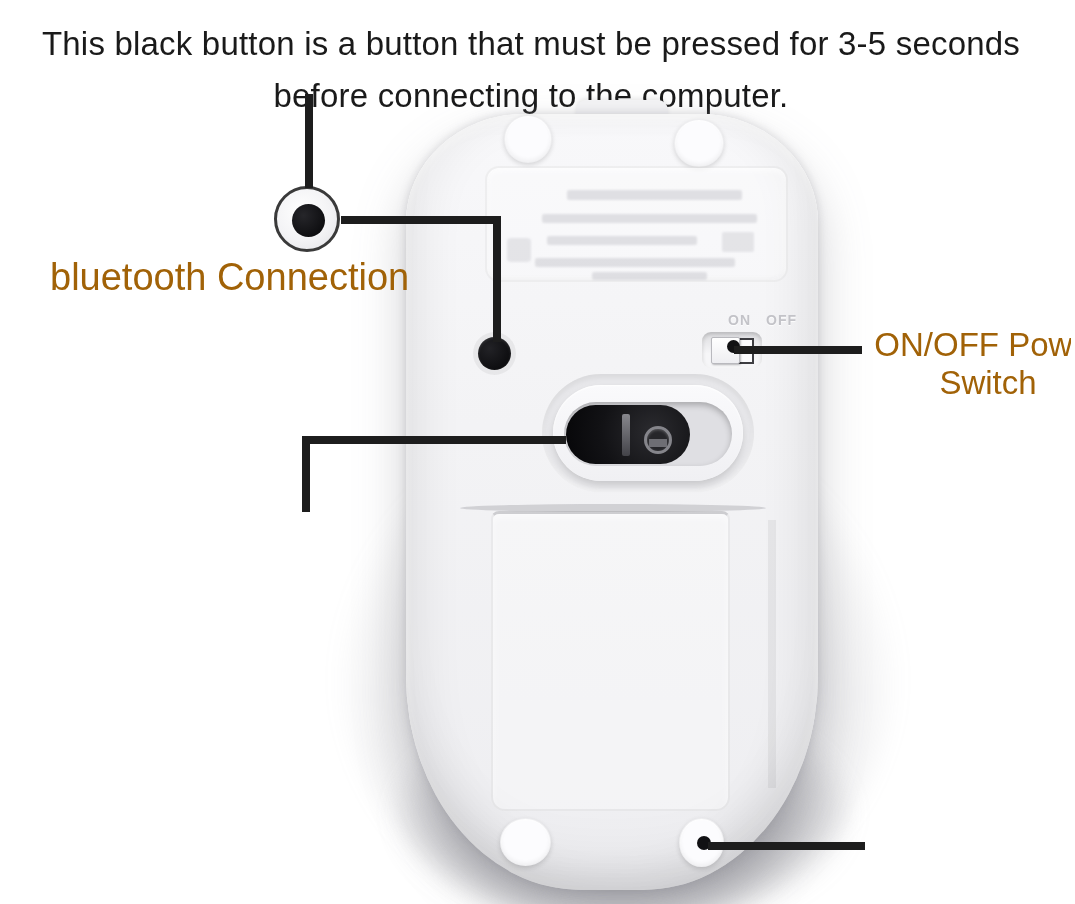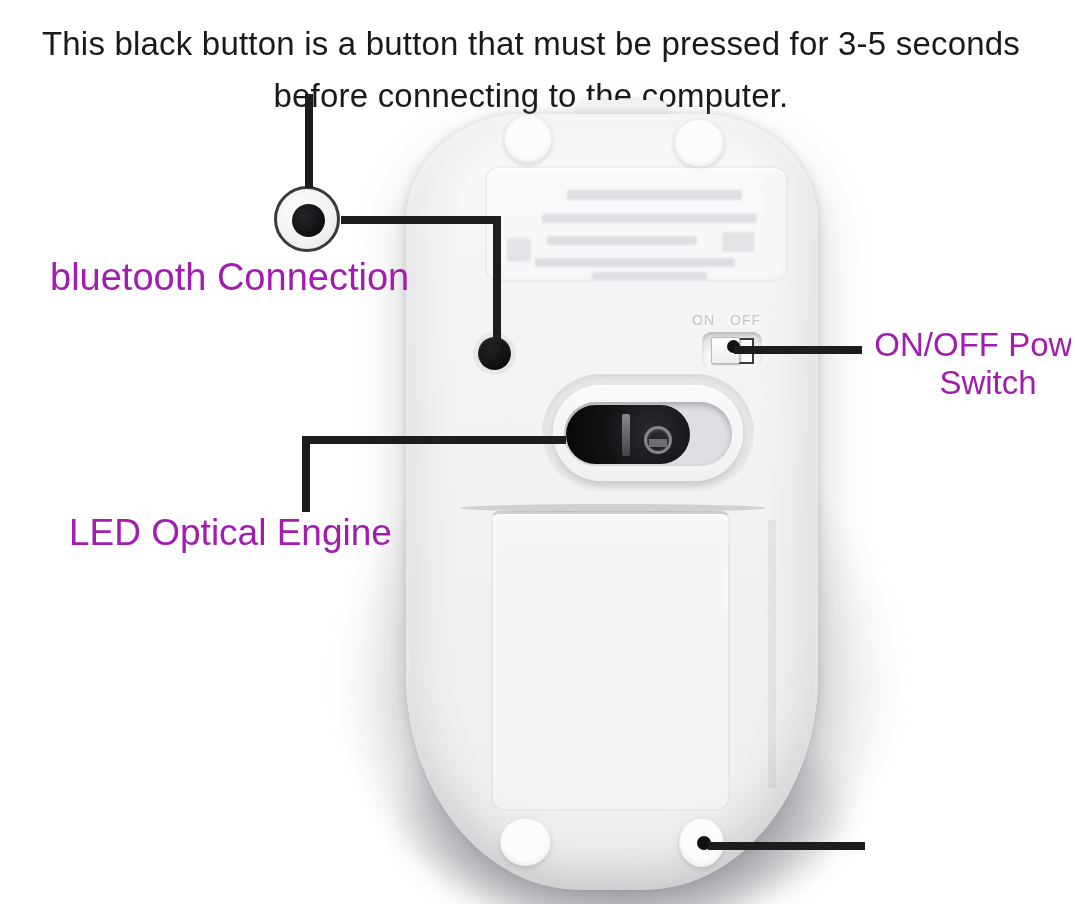--- a/index.html
+++ b/index.html
@@ -10,21 +10,21 @@
   }
   .abs { position:absolute; }
 
   
   .caption {
     left:8px; top:6px; width:1030px;
     font-size:33px; line-height:52px; color:#1a1a1a; letter-spacing:.2px;
   }
 
   
-  .callout-label { color:#a21caf; }
+  .callout-label { color:#a16207; }
   .label-bluetooth { left:38px;  top:244px; font-size:38px; }
   .label-power     { left:855px; top:314px; width:250px; font-size:33px; line-height:38px; }
   .label-led       { left:57px;  top:500px; font-size:37px; }
   .label-mat       { left:857px; top:815px; font-size:36px; }
 
   
   .line { background:#1d1d1d; }
   .dot  { background:#111113; border-radius:50%; }
   .v1 { left:297px; top:86px;  width:6px;   height:94px;  }
   .h1 { left:333px; top:208px; width:155px; height:3px;   }
@@ -102,21 +102,21 @@
 
   
   .bt-button {
     left:470px; top:329px; width:33px; height:33px; border-radius:50%;
     background:radial-gradient(circle at 35% 35%, #222226, #050507);
     box-shadow:0 0 0 5px rgba(0,0,0,.05), inset 0 1px 3px rgba(255,255,255,.15);
   }
 
   
   .switch-text {
-    left:676px; top:300px; font-size:14px; font-weight:normal; color:#c3c3c8;
+    left:712px; top:300px; font-size:14px; font-weight:bold; color:#c3c3c8;
     letter-spacing:1px; text-shadow:0 1px 1px rgba(255,255,255,.9);
   }
   .switch-text span { margin-right:7px; }
   .switch-recess {
     left:694px; top:324px; width:60px; height:36px; border-radius:9px;
     background:linear-gradient(180deg,#dcdcdf,#f6f6f8 60%);
     box-shadow:inset 0 2px 4px rgba(0,0,0,.18), inset 0 -1px 2px rgba(255,255,255,.8);
   }
   .switch-cavity {
     left:730px; top:330px; width:16px; height:26px; background:#fbfbfd;
@@ -214,21 +214,20 @@
   <div class="abs oe-groove"></div>
   <div class="abs oe-ring"></div>
   <div class="abs oe-recess"></div>
   <div class="abs oe-opening"></div>
   <div class="abs oe-bar"></div>
   <div class="abs oe-sensor">
     <div class="oe-sensor-slot"></div>
   </div>
   <div class="abs line h2"></div>
   <div class="abs line v3"></div>
-  <div class="abs callout-label label-led">LED Optical Engine</div>
 
   <div class="abs seam"></div>
   <div class="abs battery-cover"></div>
   <div class="abs side-seam"></div>
 
   <div class="abs pad pad-bl"></div>
   <div class="abs pad pad-br"></div>
   <div class="abs dot dot-mat"></div>
   <div class="abs line h4"></div>
 

